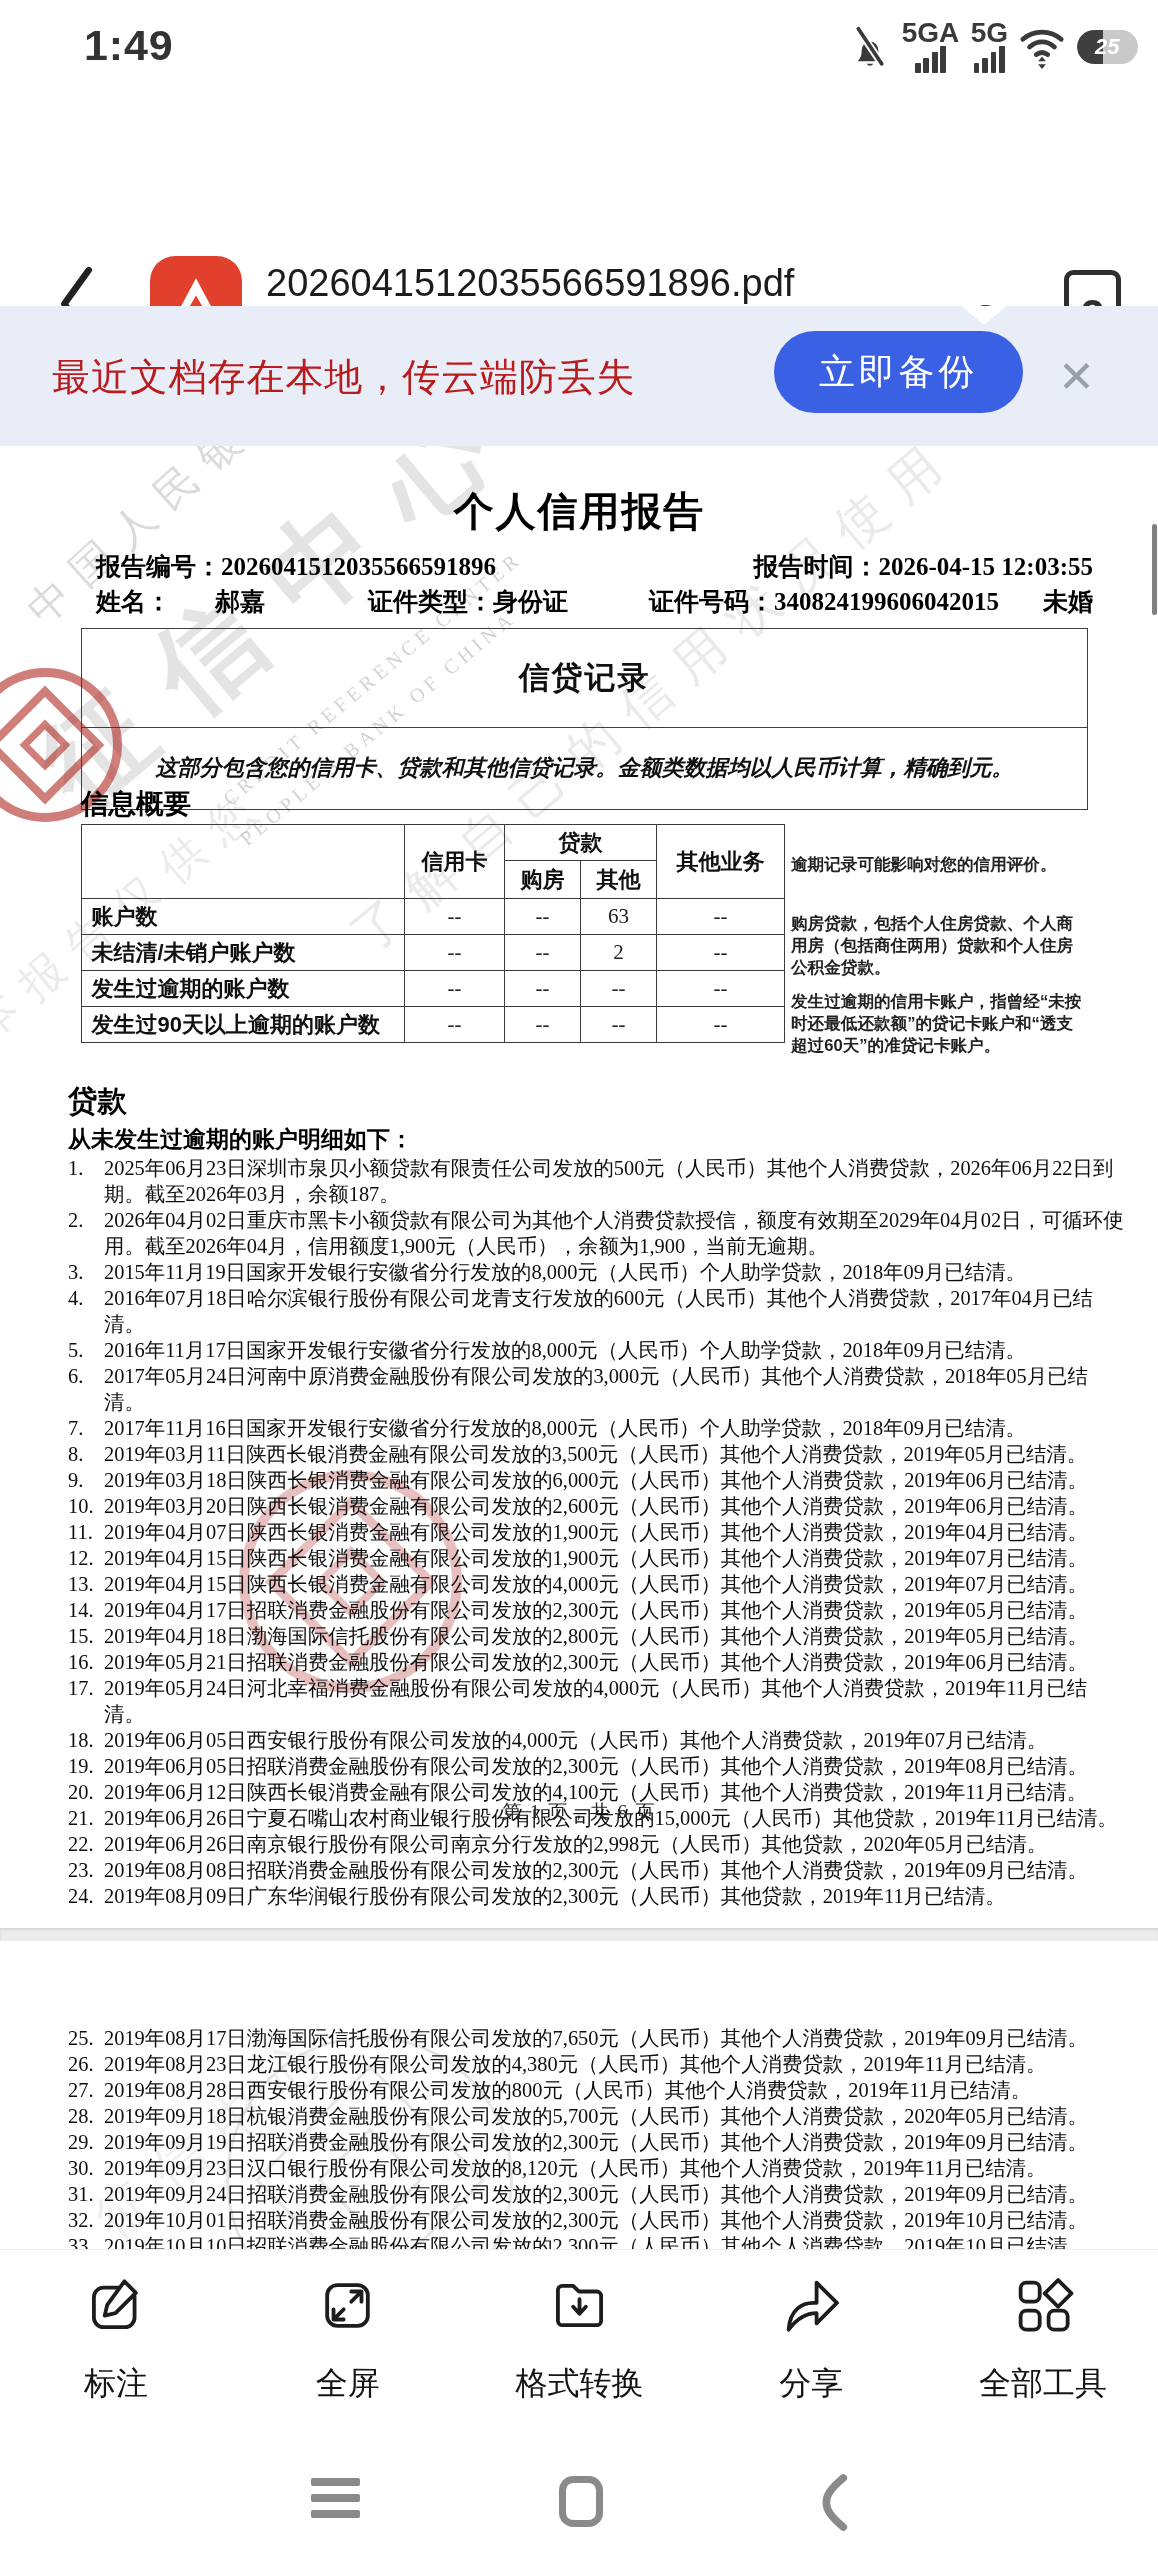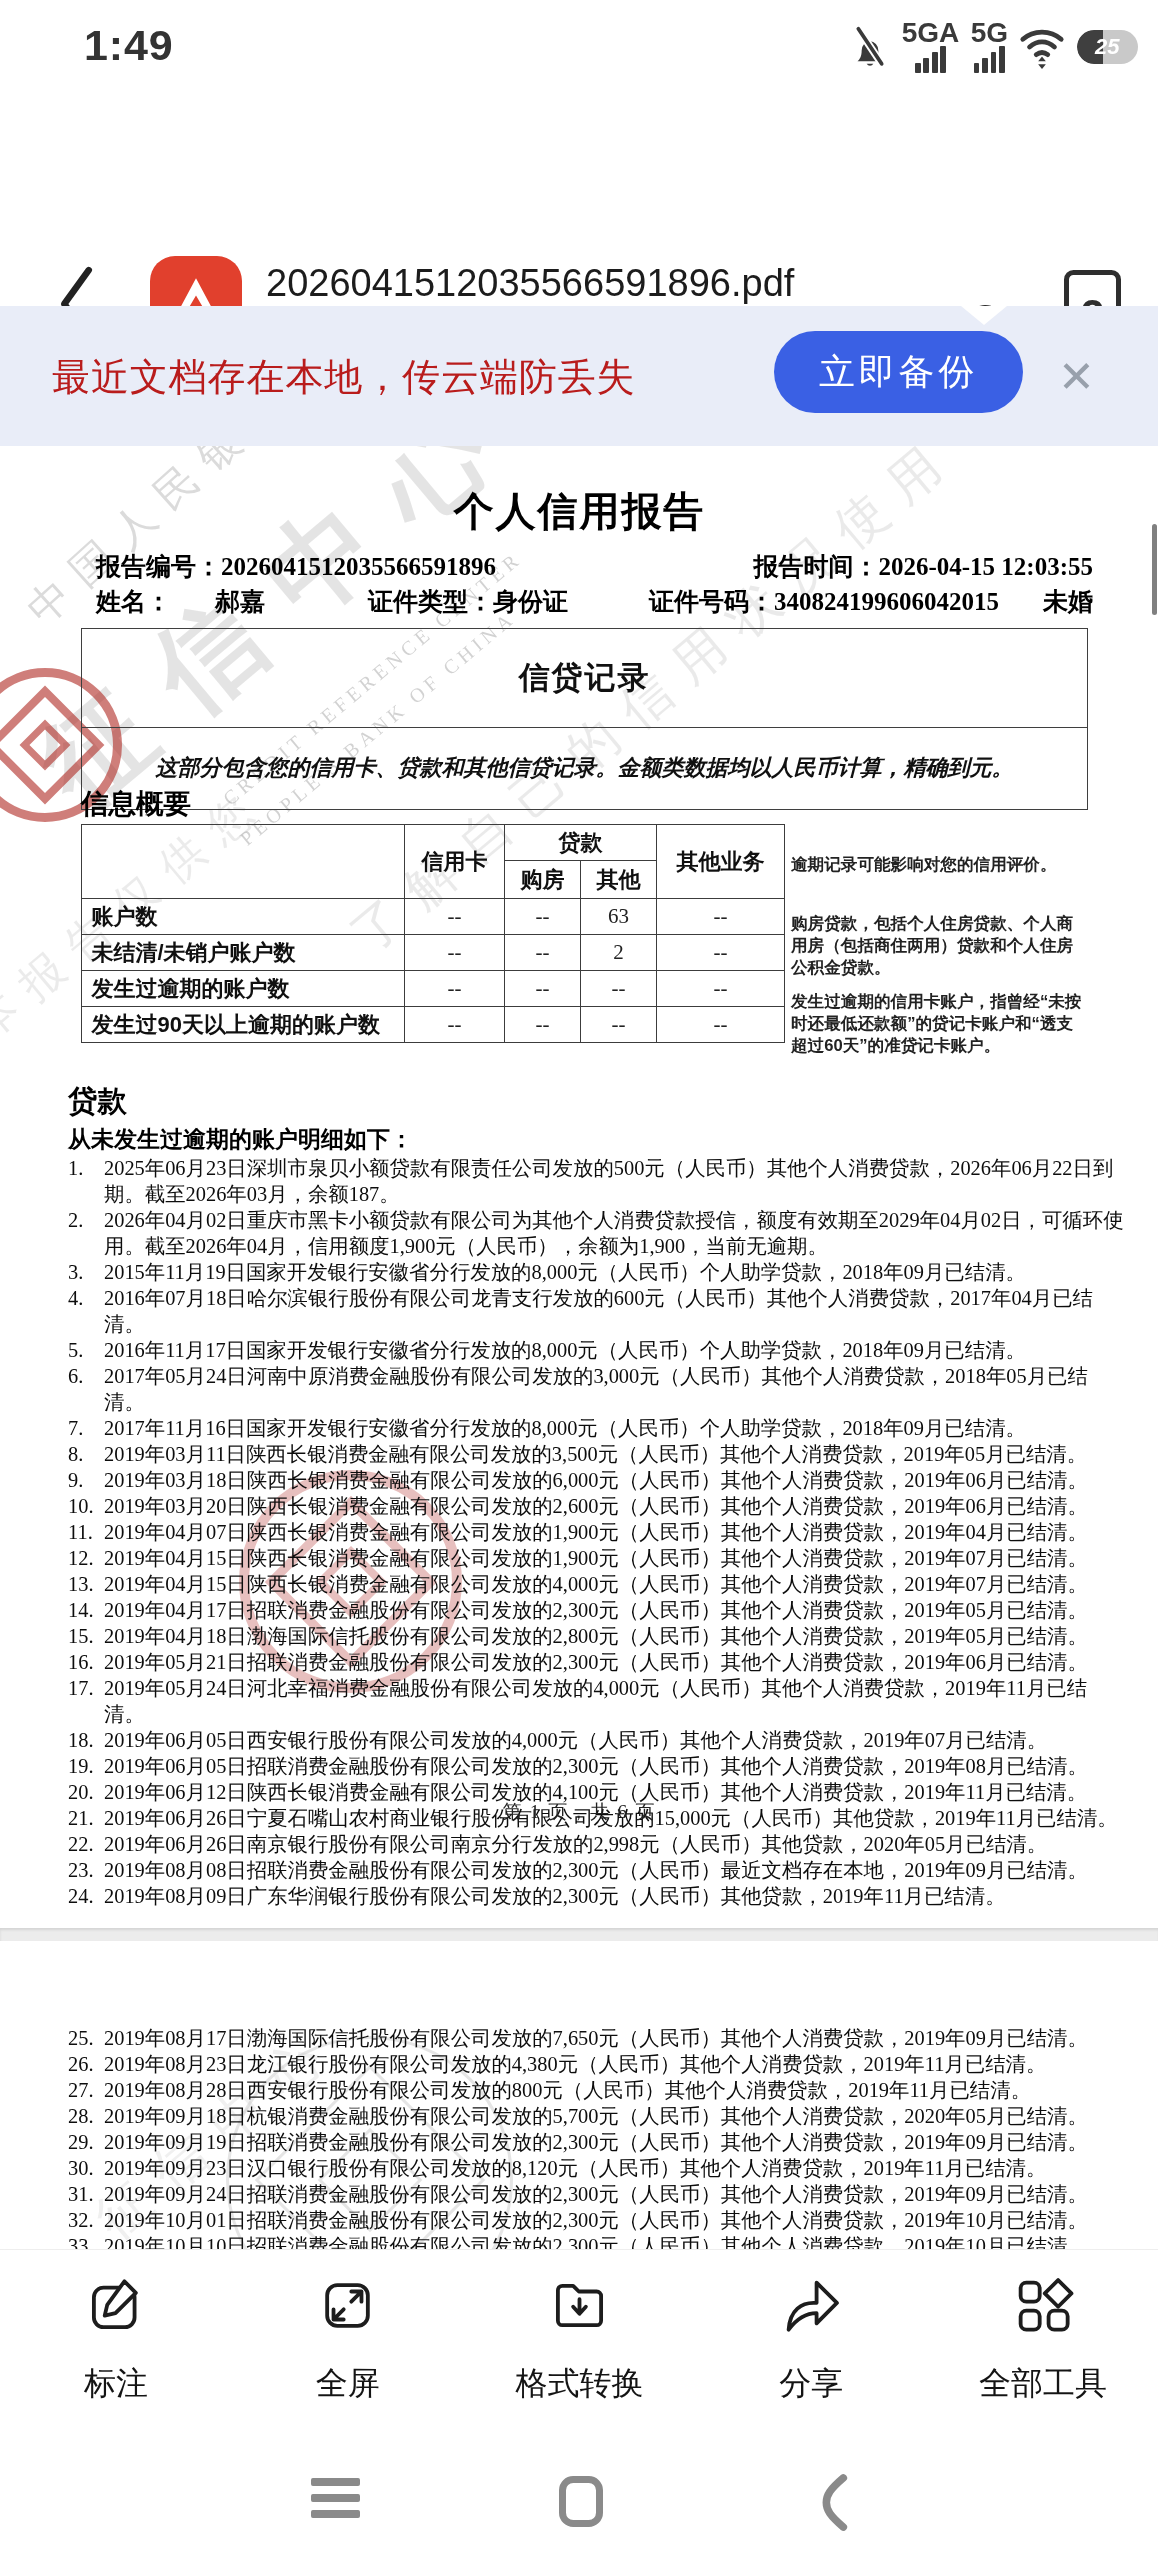--- a/index.html
+++ b/index.html
@@ -412,21 +412,21 @@
           <span class="t">2019年06月26日宁夏石嘴山农村商业银行股份有限公司发放的15,000元（人民币）其他贷款，2019年11月已结清。</span>
         </div>
 
         <div class="loan">
           <span class="n">22.</span>
           <span class="t">2019年06月26日南京银行股份有限公司南京分行发放的2,998元（人民币）其他贷款，2020年05月已结清。</span>
         </div>
 
         <div class="loan">
           <span class="n">23.</span>
-          <span class="t">2019年08月08日招联消费金融股份有限公司发放的2,300元（人民币）最近文档存在本地，2019年09月已结清。</span>
+          <span class="t">2019年08月08日招联消费金融股份有限公司发放的2,300元（人民币）其他个人消费贷款，2019年09月已结清。</span>
         </div>
 
         <div class="loan">
           <span class="n">24.</span>
           <span class="t">2019年08月09日广东华润银行股份有限公司发放的2,300元（人民币）其他贷款，2019年11月已结清。</span>
         </div>
       </div>
 
     <div class="pg-footer">第 1 页，共 6 页</div>
     <div class="page-band"></div>

